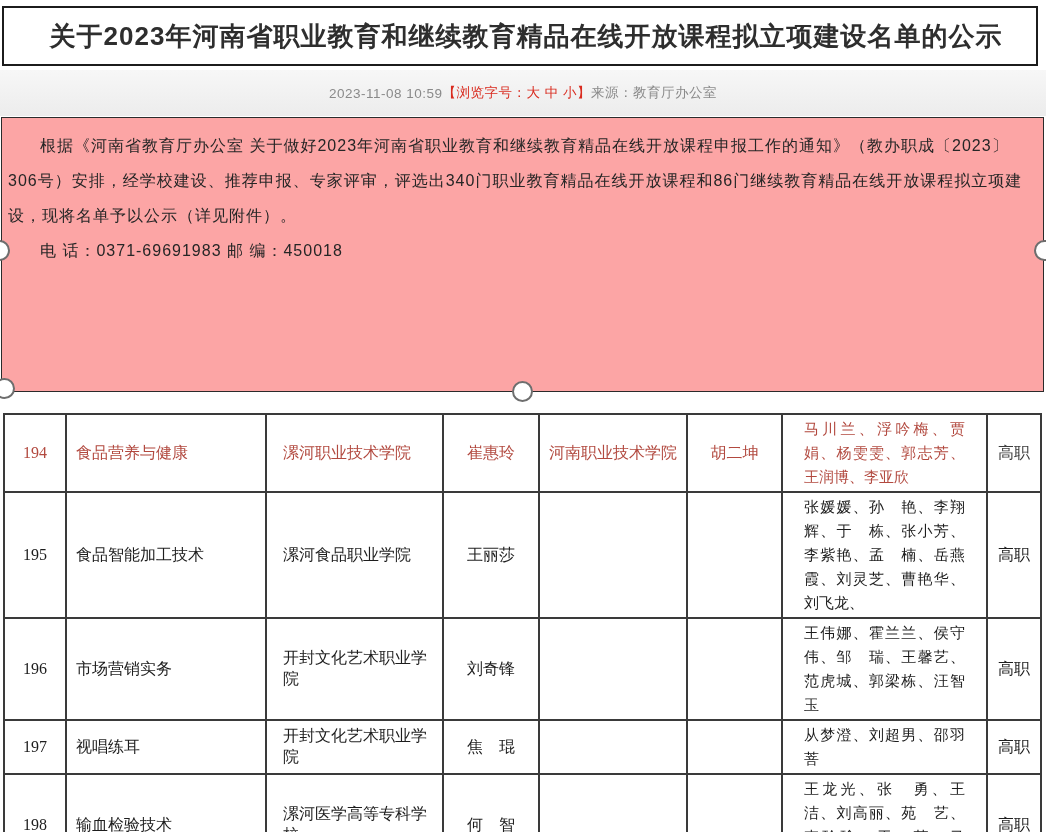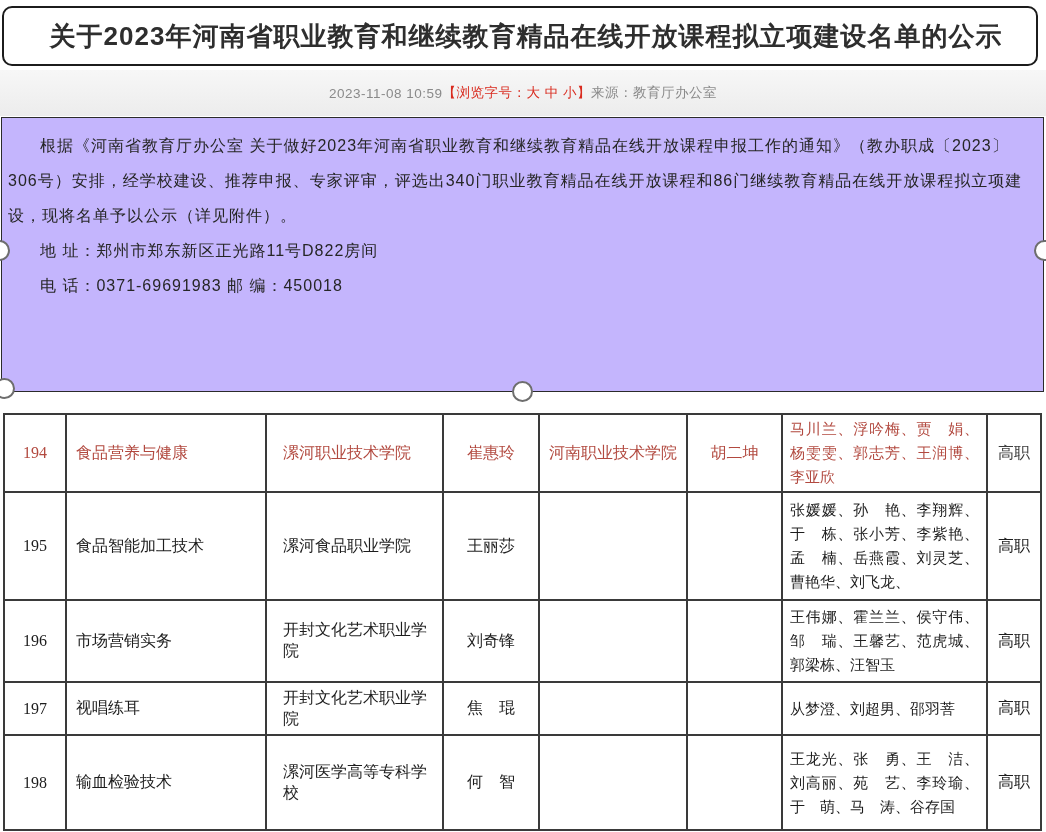--- a/index.html
+++ b/index.html
@@ -4,39 +4,39 @@
 <style>
   * { margin:0; padding:0; box-sizing:border-box; }
   html,body { background:#fff; }
   .page {
     position:relative; width:1046px; height:832px; overflow:hidden;
     background:#fff; font-family:"Liberation Sans","DejaVu Sans",sans-serif;
   }
   
   .title-box {
     position:absolute; left:2px; top:6px; width:1036px; height:60px;
-    border:2.5px solid #1c1c1c; border-radius:10px; background:#fff;
+    border:2.5px solid #1c1c1c; border-radius:0; background:#fff;
     display:flex; align-items:center; justify-content:center; z-index:2;padding-left:12px;
   }
   .title-box h1 {
     font-size:26px; font-weight:bold; color:#2e2e2e; letter-spacing:1px;
     white-space:nowrap;
   }
   
   .meta-bar {
     position:absolute; left:0; top:70px; width:1046px; height:46px;
     background:linear-gradient(#f7f7f7,#ececec);
     display:flex; align-items:center; justify-content:center; 
     font-size:13.5px; color:#8a8a8a; letter-spacing:.5px;
   }
   .meta-red { color:#d92b1f; cursor:pointer; }
   
   .content-box {
     position:absolute; left:1px; top:117px; width:1043px; height:275px;
-    border:1.5px solid #2b2b2b; background:#c4b5fd;
+    border:1.5px solid #2b2b2b; background:#fca5a5;
     padding:10px 6px 0 6px; color:#262626; font-size:16px;
     line-height:35px; letter-spacing:1px; z-index:1;
   }
   .content-box p { text-indent:2em; }
   
   .handle {
     position:absolute; width:21px; height:21px; border-radius:50%;
     background:#fff; border:2px solid #6e6e6e; z-index:3;
   }
   .h-bottom-center { left:512px; top:381px; }
@@ -51,21 +51,21 @@
     font-size:16px; color:#1d1d1d;
   }
   .course-table td {
     border:2px solid #3a3a3a; vertical-align:middle; text-align:center;
     overflow:hidden; padding:1px 3px;
   }
   .course-table td.c-course { text-align:left; padding-left:9px;margin-top:8px; }
   .course-table td.c-school { text-align:left; padding-left:16px; }
   .course-table td.c-team {
     text-align:justify; text-justify:inter-ideograph; word-break:break-all;
-    font-size:15px; line-height:24px; padding:2px 7px;
+    font-size:15px; line-height:24px; padding:2px 21px;
   }
   tr.hl td { color:#b2493f; }
   tr.hl td.c-level { color:#3c3c3c; }
 </style>
 </head>
 <body>
 
 <div class="page">
 
   <div class="title-box">
@@ -73,21 +73,20 @@
   </div>
 
   <div class="meta-bar">
     <span>2023-11-08 10:59</span>
     <span class="meta-red">【浏览字号：大 中 小】</span>
     <span>来源：教育厅办公室</span>
   </div>
 
   <div class="content-box">
     <p>根据《河南省教育厅办公室 关于做好2023年河南省职业教育和继续教育精品在线开放课程申报工作的通知》（教办职成〔2023〕306号）安排，经学校建设、推荐申报、专家评审，评选出340门职业教育精品在线开放课程和86门继续教育精品在线开放课程拟立项建设，现将名单予以公示（详见附件）。</p>
-    <p>地 址：郑州市郑东新区正光路11号D822房间</p>
     <p>电 话：0371-69691983 邮 编：450018</p>
   </div>
 
   <div class="handle h-mid-left"></div>
   <div class="handle h-mid-right"></div>
   <div class="handle h-bottom-left"></div>
   <div class="handle h-bottom-center"></div>
 
   <table class="course-table">
     <colgroup>

